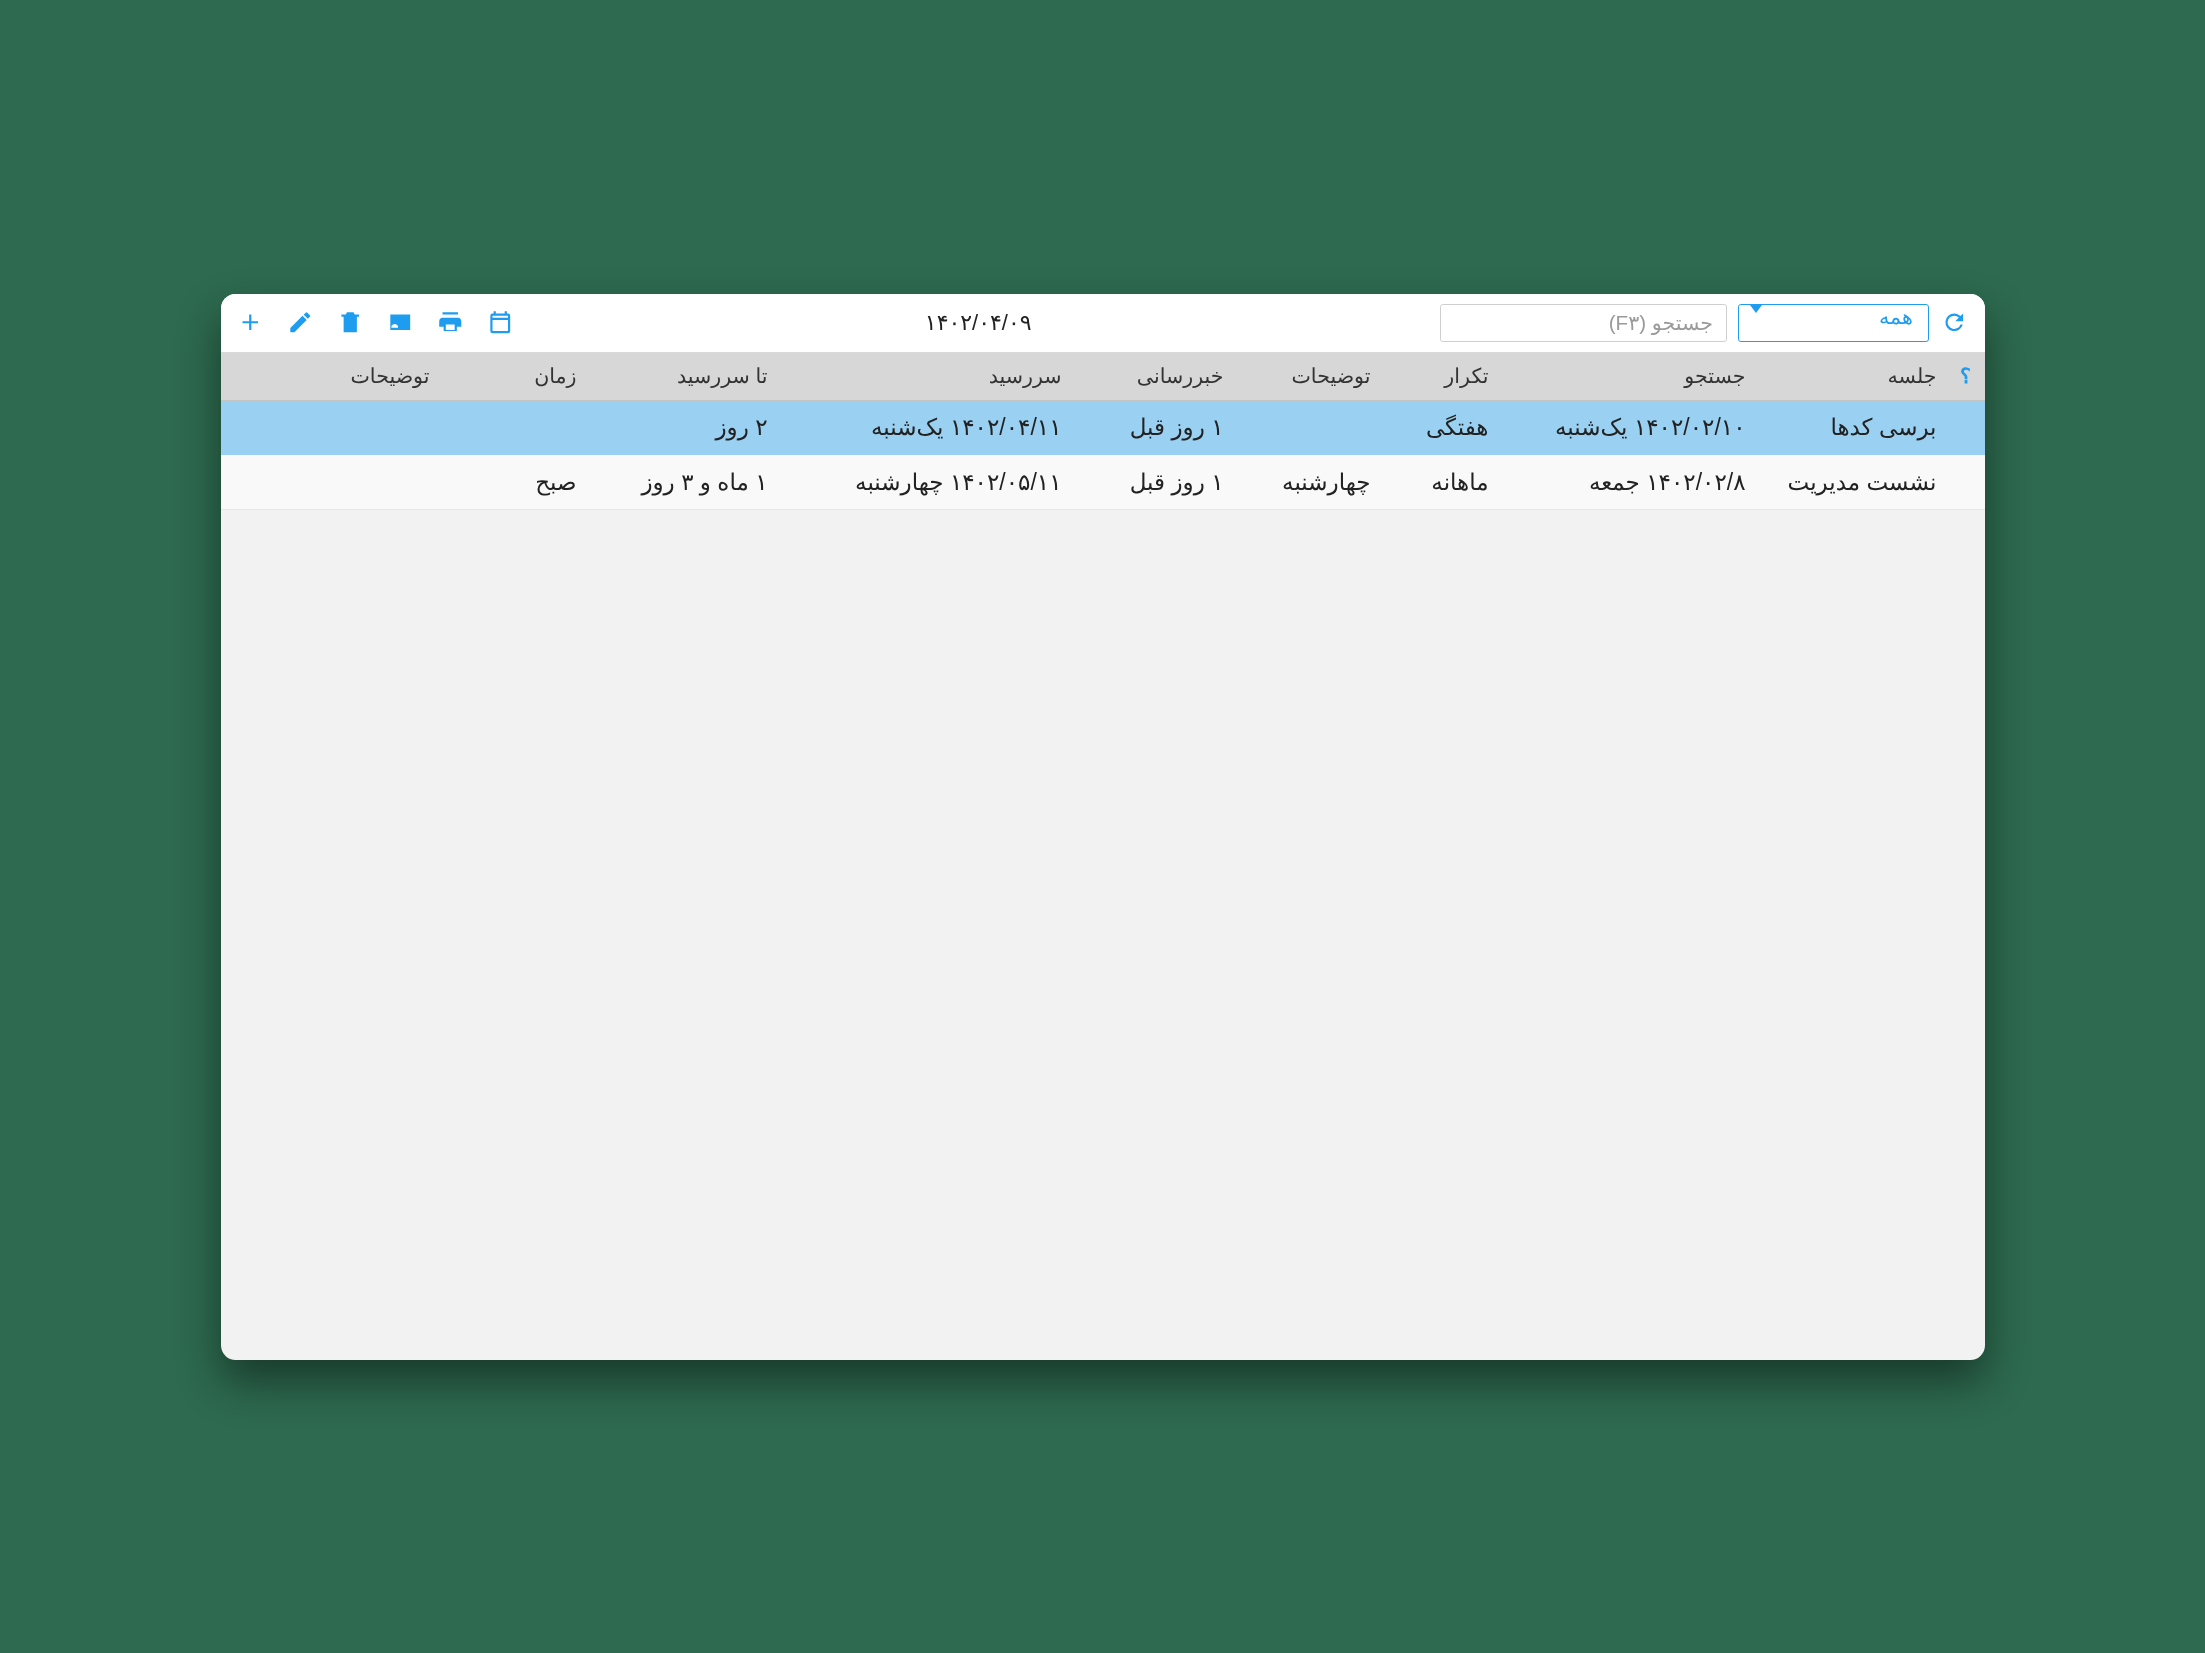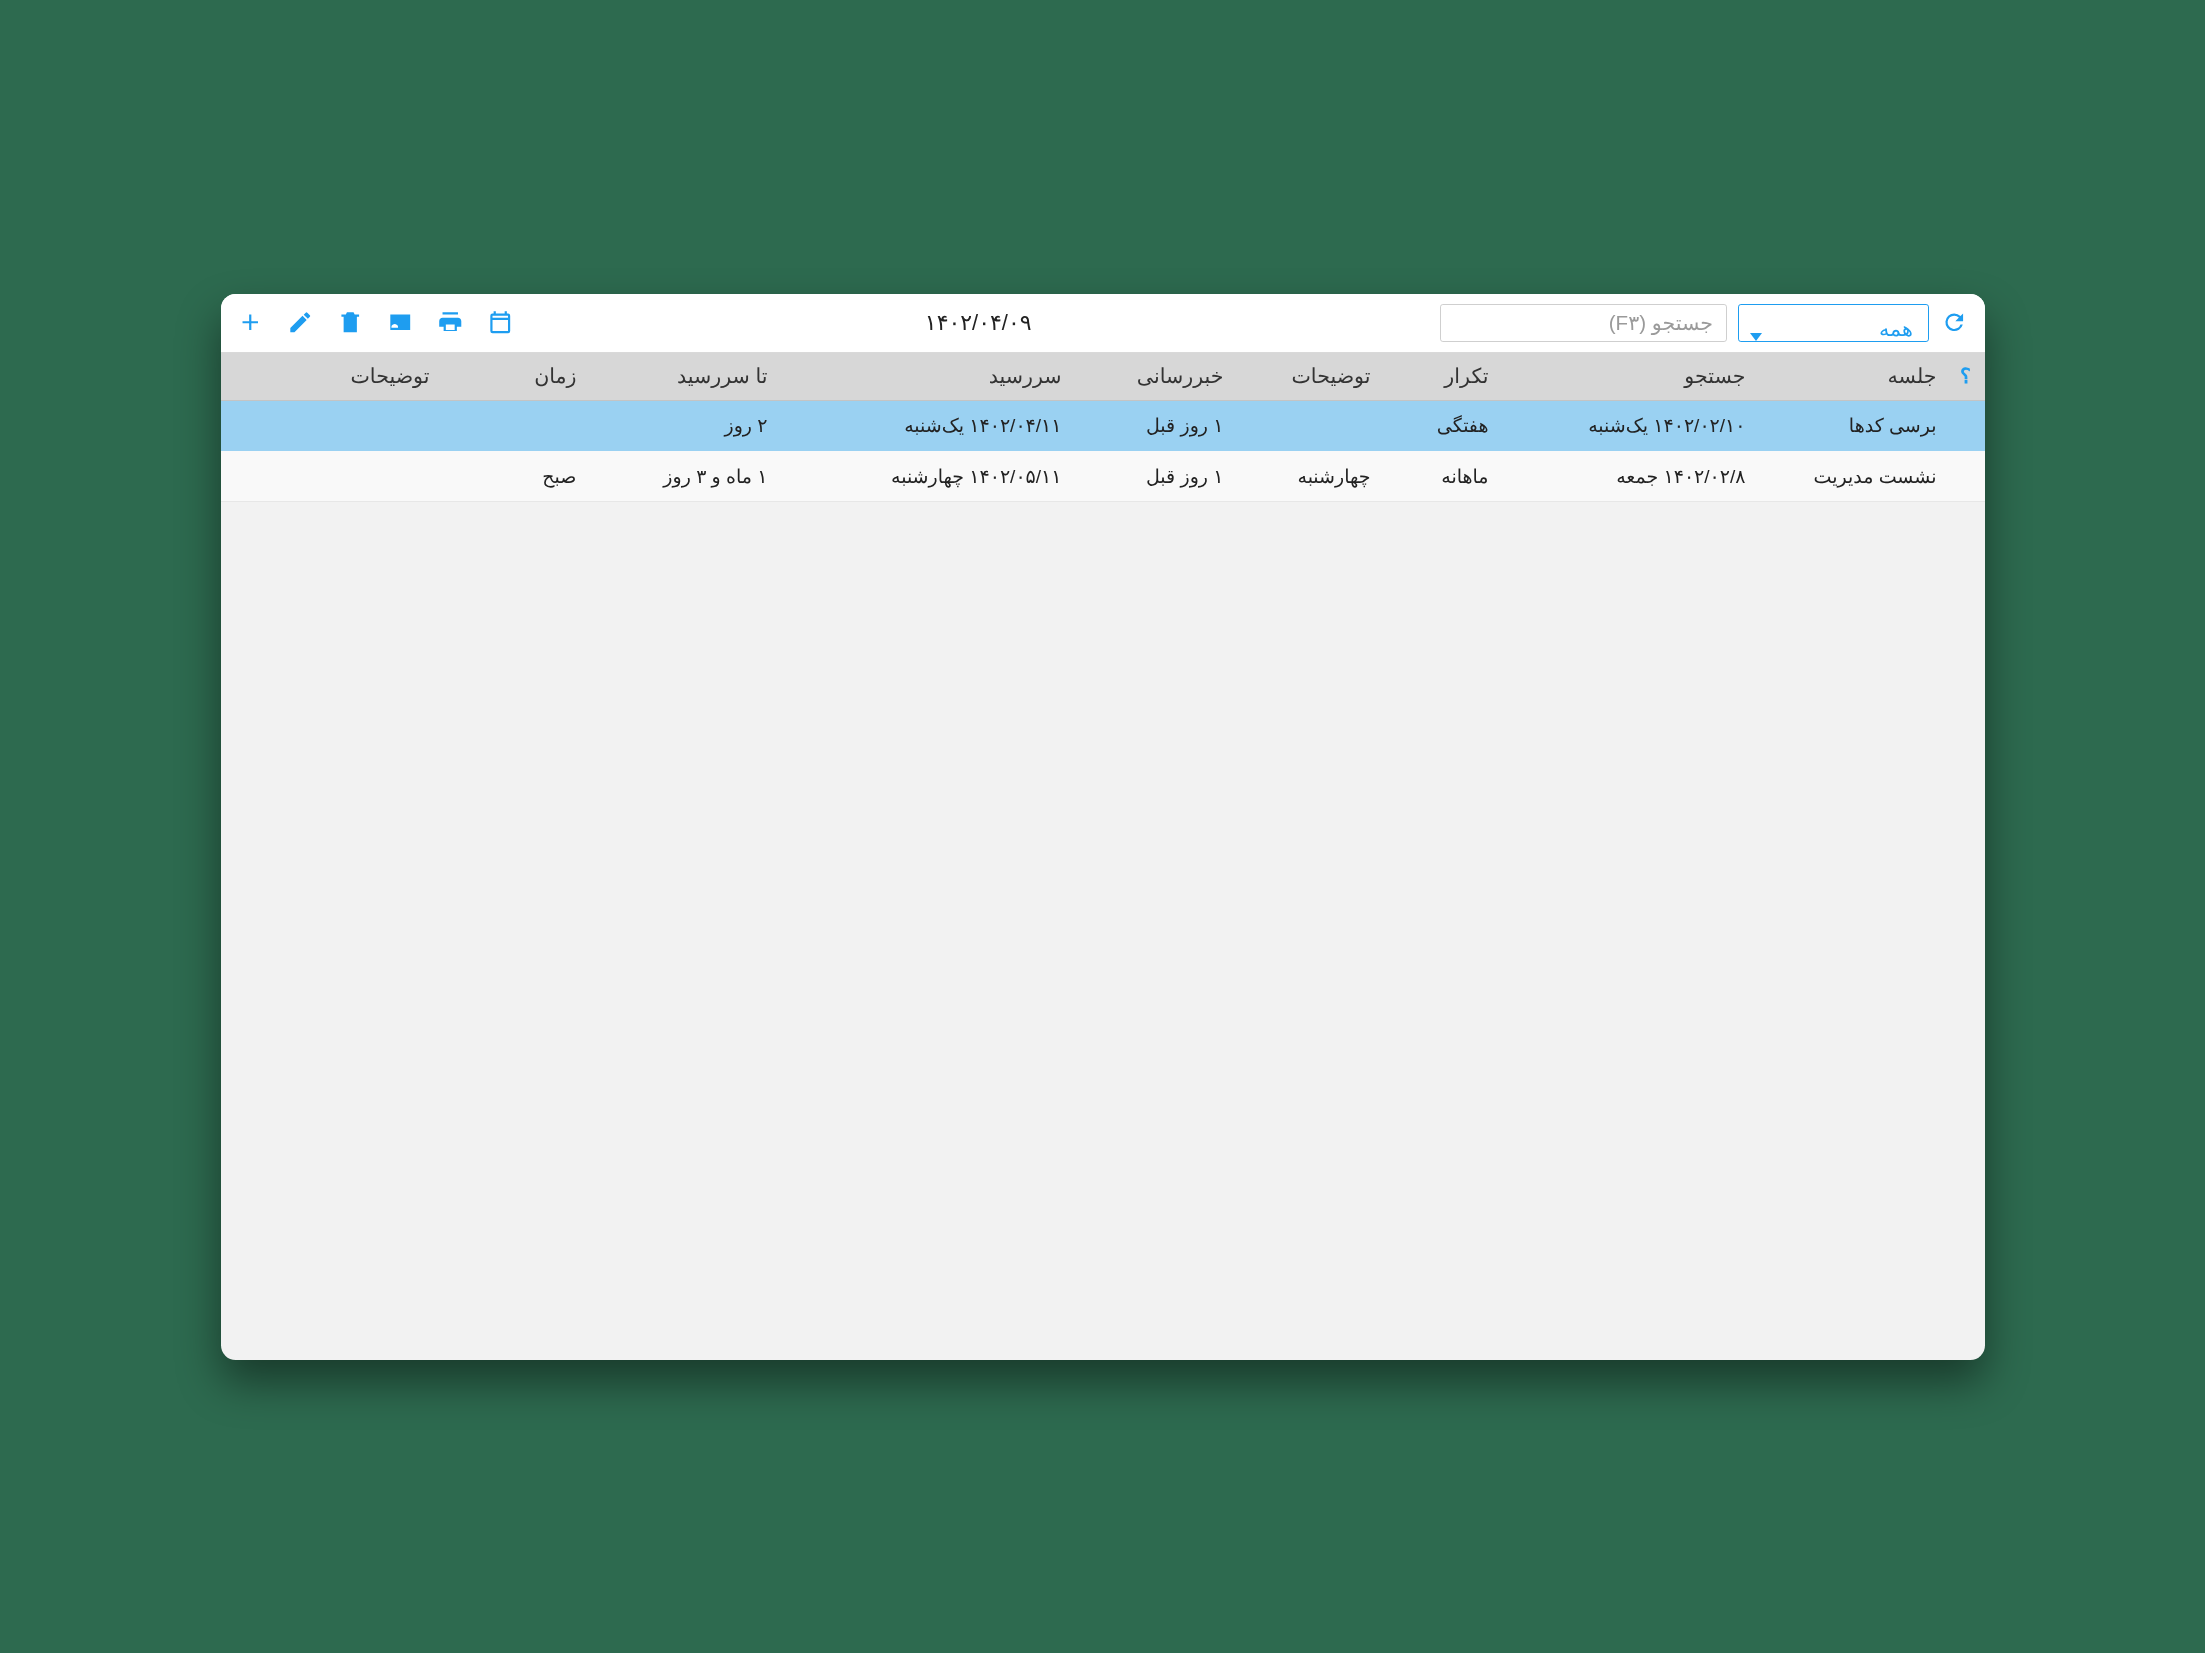--- a/index.html
+++ b/index.html
@@ -54,21 +54,21 @@
     text-align: right;
     direction: rtl;
   }
   .search-box::placeholder { color: #9a9a9a; }
   .filter-dd {
     width: 191px; height: 38px;
     border: 1.5px solid #1e9df0;
     border-radius: 2.9px;
     background: #fff;
     color: #1e9df0;
-    display: flex; align-items: flex-end; justify-content: space-between;
+    display: flex; align-items: flex-start; justify-content: space-between;
     padding: 0 14.7px 0 11.8px;
     font-size: 20.6px;
     cursor: pointer;
     direction: rtl;
   }
   .filter-dd .caret {
     width: 0; height: 0;
     border-left: 6.6px solid transparent;
     border-right: 6.6px solid transparent;
     border-top: 8px solid #1e9df0;
@@ -86,21 +86,21 @@
     white-space: nowrap;
   }
   thead th.help-col {
     color: #1e9df0;
     font-weight: bold;
     width: 29px;
     text-align: center;
     padding: 11.8px 5.9px 11.8px 0;
   }
   tbody td {
-    font-size: 19px;
+    font-size: 23px;
     color: #222;
     padding: 13.2px 16px;
     text-align: right;
     white-space: nowrap;
     border-bottom: 0.7px solid #e7e7e7;
   }
   tbody tr.selected td { background: #9ad1f2; border-bottom: 0.7px solid #9ad1f2; }
   tbody tr:not(.selected) td { background: #f9f9f9; }
   .col-help { width: 25px; }
   .col-session { width: 191px; }

